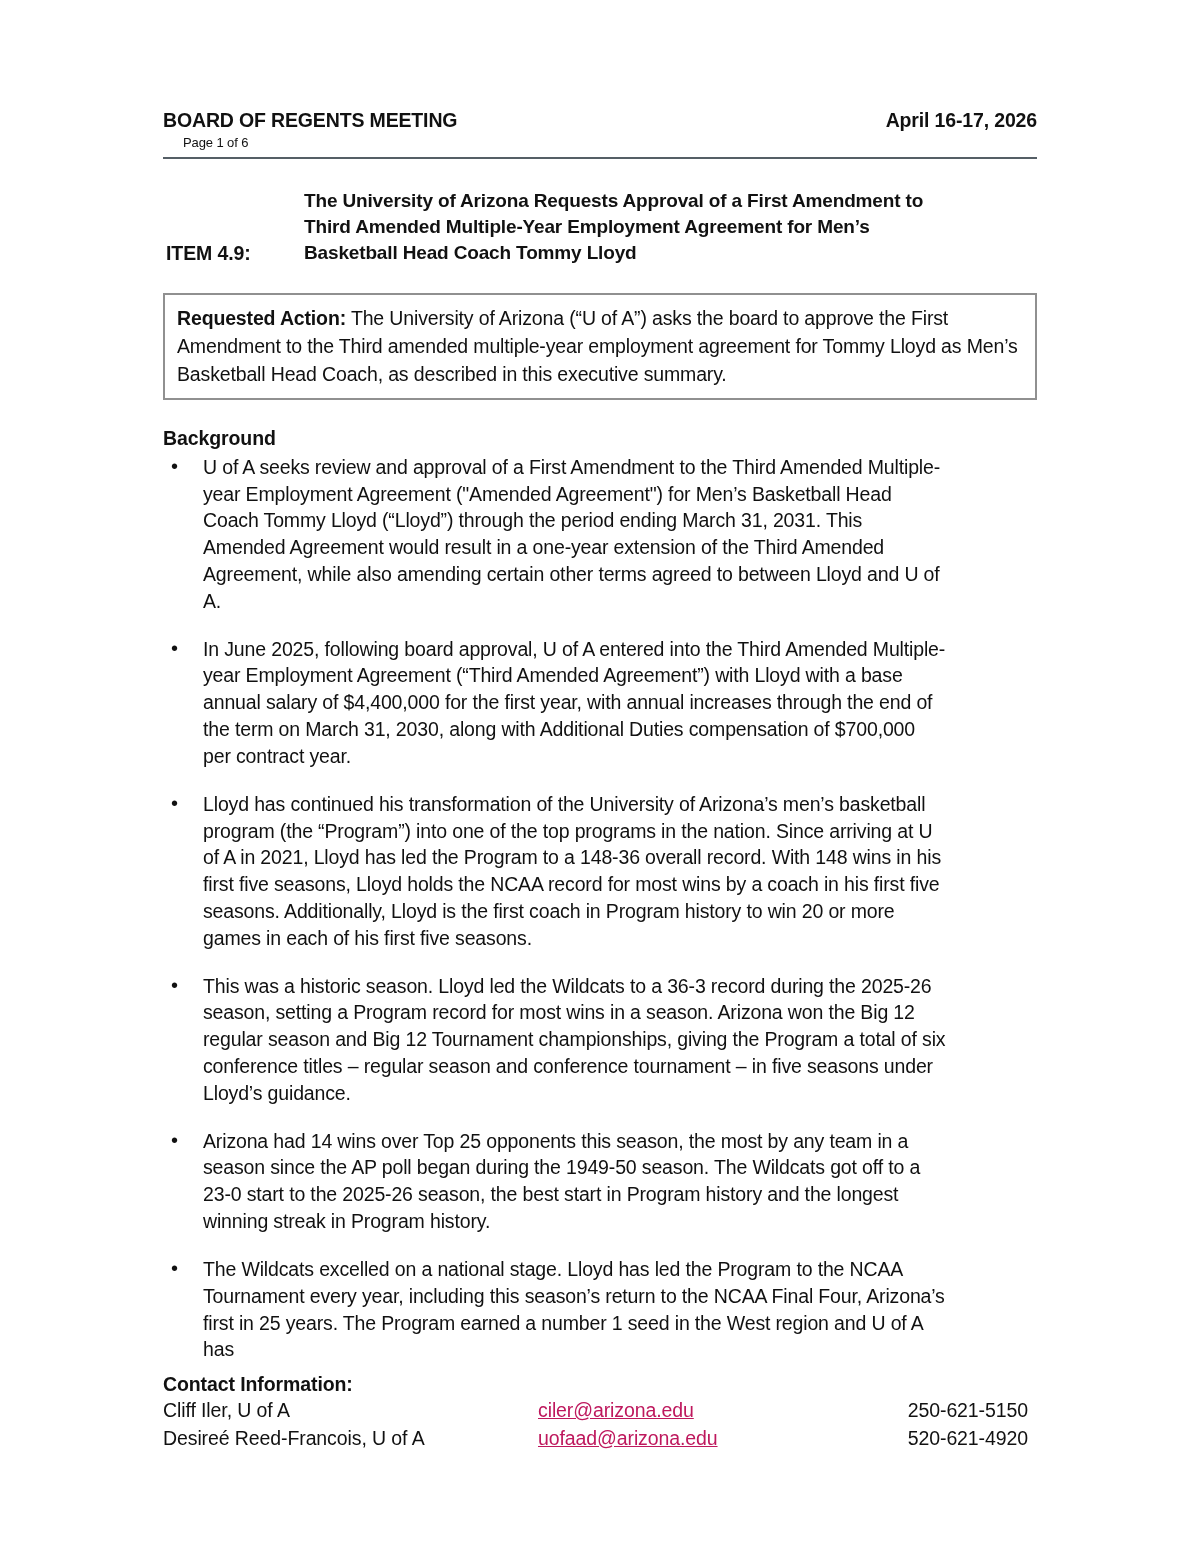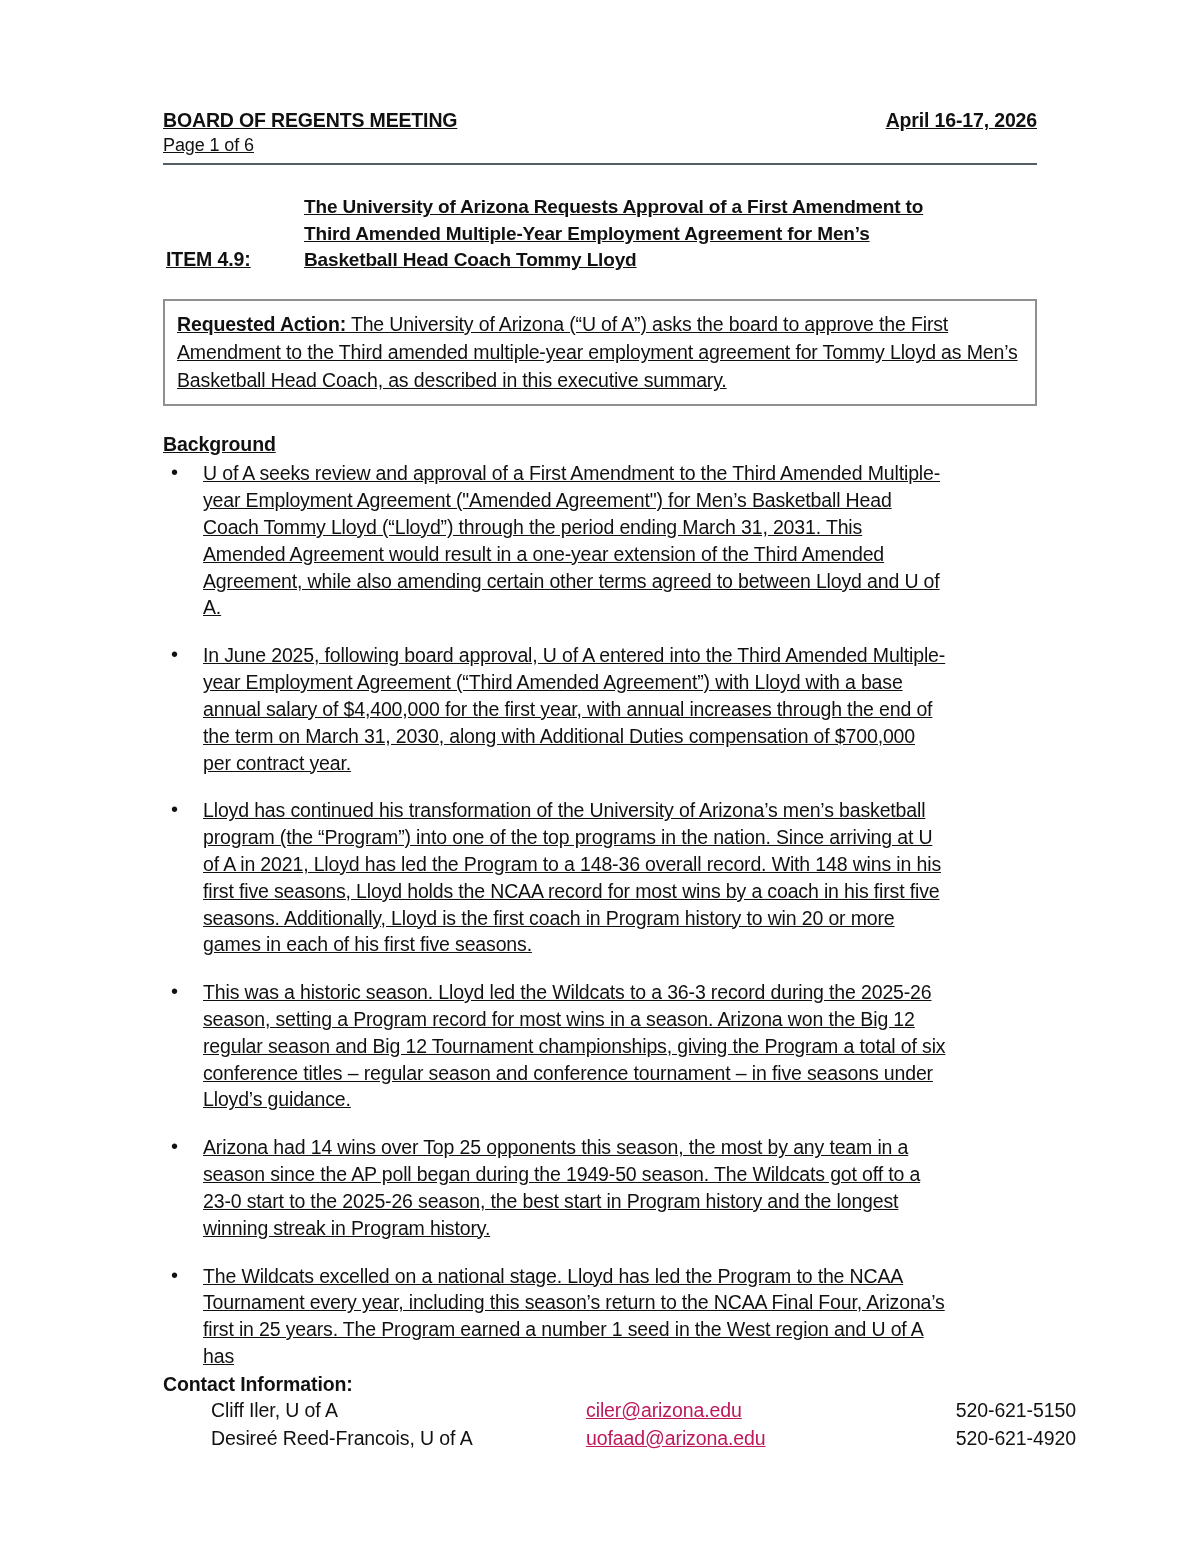--- a/index.html
+++ b/index.html
@@ -16,21 +16,20 @@
     -webkit-font-smoothing: antialiased;
   }
 
   .page {
     position: relative;
     width: 1110px;
     height: 1553px;
     background: #ffffff;
     box-sizing: border-box;
     padding: 108px 163px 12px 163px;
-    text-decoration: underline;
   }
 
   
   .doc-header {
     width: 874px;
   }
   .hdr-row {
     display: flex;
     justify-content: space-between;
     align-items: baseline;
@@ -40,23 +39,24 @@
     font-size: 19.5px;
     font-weight: bold;
     letter-spacing: -0.15px;
   }
   .hdr-left-2 {
     font-size: 19.5px;
     font-weight: bold;
     letter-spacing: -0.15px;
   }
   .hdr-right-2 {
-    font-size: 18px;
+    font-size: 13px;
     font-weight: normal;
     letter-spacing: -0.1px;
+    margin-left: 20px;
   }
   .amended-word { color: #E02020; }
   .action-word  { color: #1414E0; }
   .hdr-rule {
     width: 874px;
     height: 2px;
     background: #555f66;
     margin-top: 6px;
   }
 
@@ -142,21 +142,20 @@
     font-weight: bold;
     letter-spacing: -0.1px;
     margin-bottom: 1px;
   }
   .contact-row {
     display: flex;
     align-items: center;
     font-size: 19.5px;
     line-height: 1.42;
     letter-spacing: -0.1px;
-    margin-left: 48px;
   }
   .contact-name  { flex: 0 0 375px; }
   .contact-email { flex: 0 0 340px; }
   .contact-phone { flex: 0 0 auto; text-align: right; width: 150px; }
   .contact-email a {
     color: #be185d;
     text-decoration: underline;
   }
 </style>
 </head>
@@ -193,21 +192,21 @@
     <li>Arizona had 14 wins over Top 25 opponents this season, the most by any team in a season since the AP poll began during the 1949-50 season. The Wildcats got off to a 23-0 start to the 2025-26 season, the best start in Program history and the longest winning streak in Program history.</li>
     <li>The Wildcats excelled on a national stage. Lloyd has led the Program to the NCAA Tournament every year, including this season’s return to the NCAA Final Four, Arizona’s first in 25 years. The Program earned a number 1 seed in the West region and U of A has</li>
   </ul>
 
   <div class="contact-block">
     <div class="contact-heading">Contact Information:</div>
 
     <div class="contact-row">
       <div class="contact-name">Cliff Iler, U of A</div>
       <div class="contact-email"><a href="#">ciler@arizona.edu</a></div>
-      <div class="contact-phone">520-621-5150</div>
+      <div class="contact-phone">250-621-5150</div>
     </div>
 
     <div class="contact-row">
       <div class="contact-name">Desireé Reed-Francois, U of A</div>
       <div class="contact-email"><a href="#">uofaad@arizona.edu</a></div>
       <div class="contact-phone">520-621-4920</div>
     </div>
   </div>
 
 </div>

